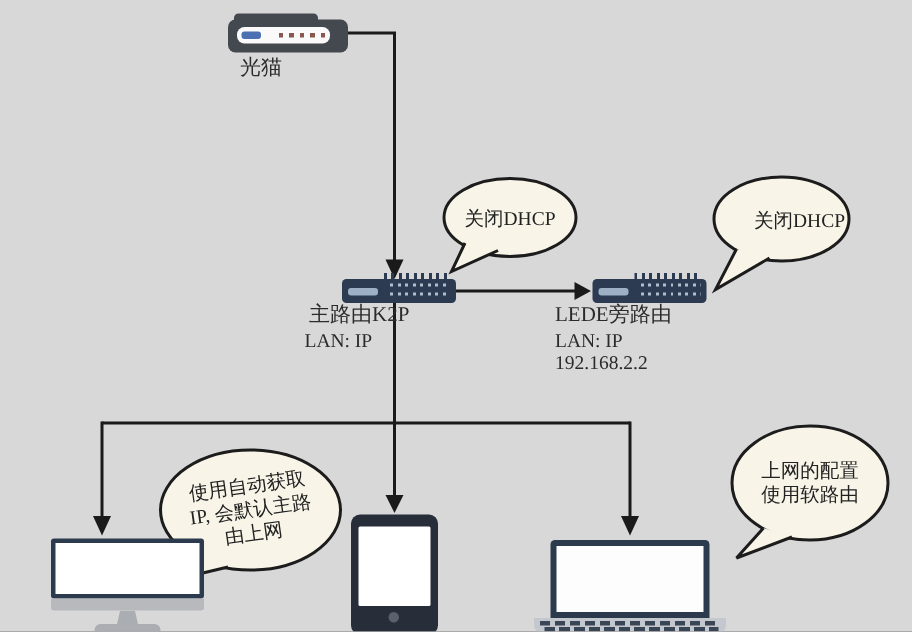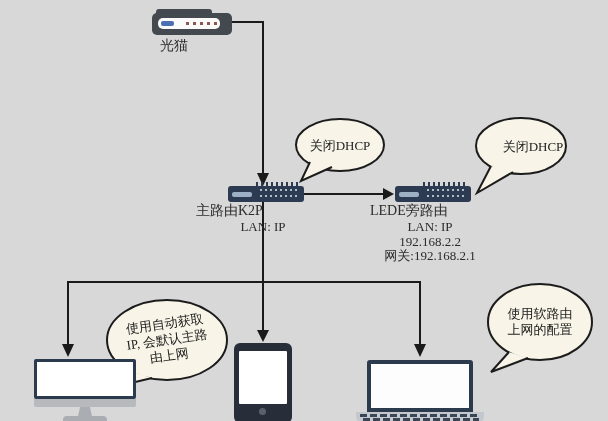--- a/index.html
+++ b/index.html
@@ -6,21 +6,21 @@
   .canvas{
     position:relative;width:608px;height:421px;margin:0 auto;
     background:#d8d8d8;overflow:hidden;
     font-family:"Liberation Serif","DejaVu Serif",serif;
     color:#2b2b2b;
   }
   .abs{position:absolute;}
   svg.overlay{position:absolute;left:0;top:0;width:608px;height:421px;}
   .lbl{position:absolute;font-size:13px;line-height:15px;white-space:nowrap;}
   .dev-name{font-size:14px;}
-  .info{position:absolute;text-align:center;font-size:13px;line-height:14.5px;}
+  .info{position:absolute;text-align:left;font-size:13px;line-height:14.5px;}
   
   .modem-body{position:absolute;left:152px;top:13px;width:80px;height:22px;background:#44484f;border-radius:5px;}
   .modem-tab{position:absolute;left:156px;top:9px;width:56px;height:8px;background:#44484f;border-radius:3px;}
   .modem-strip{position:absolute;left:158px;top:18px;width:62px;height:11px;background:#fafafa;border-radius:5px;}
   .modem-pill{position:absolute;left:161px;top:21px;width:13px;height:5px;background:#4c71b3;border-radius:2px;}
   .modem-dots{position:absolute;left:186px;top:22px;width:32px;height:3px;
     background:repeating-linear-gradient(90deg,#8a564e 0 3px,transparent 3px 7px);}
   
   .router{position:absolute;width:76px;height:16px;background:#2c3a52;border-radius:3px;}
   .router .pins{position:absolute;left:28px;top:-4px;width:44px;height:4px;
@@ -83,38 +83,37 @@
     <div class="lbl dev-name" style="left:160px;top:38px;width:60px;">光猫</div>
   </div>
 
   <div>
     <div class="router" style="left:228px;top:186px;">
       <div class="pins"></div>
       <div class="pill"></div>
       <div class="leds r1"></div>
       <div class="leds r2"></div>
     </div>
-    <div class="lbl dev-name" style="left:196px;top:203px;width:120px;">主路由K2P</div>
+    <div class="lbl dev-name" style="left:206px;top:203px;width:120px;">主路由K2P</div>
     <div class="info" style="left:203px;top:220px;width:120px;">
       <div>LAN: IP</div>
     </div>
   </div>
 
   <div>
     <div class="router" style="left:395px;top:186px;">
       <div class="pins"></div>
       <div class="pill"></div>
       <div class="leds r1"></div>
       <div class="leds r2"></div>
     </div>
     <div class="lbl dev-name" style="left:370px;top:203px;width:120px;">LEDE旁路由</div>
     <div class="info" style="left:370px;top:220px;width:120px;">
       <div>LAN: IP</div>
       <div>192.168.2.2</div>
-      <div>网关:192.168.2.1</div>
     </div>
   </div>
 
   <svg class="abs" style="left:290px;top:112px;" width="100" height="75" viewBox="0 0 100 75">
     <ellipse cx="50" cy="33" rx="44" ry="26" fill="#f8f5e8" stroke="#1c1c1c" stroke-width="2"></ellipse>
     <polygon points="20,50 11,69 42,55" fill="#f8f5e8"></polygon>
     <path d="M20,50 L11,69 L42,55" fill="none" stroke="#1c1c1c" stroke-width="2"></path>
   </svg>
   <div class="bubble-text" style="left:300px;top:138px;width:80px;">关闭DHCP</div>
 
@@ -135,22 +134,22 @@
     <div>IP, 会默认主路</div>
     <div>由上网</div>
   </div>
 
   <svg class="abs" style="left:486px;top:282px;" width="110" height="94" viewBox="0 0 110 94">
     <ellipse cx="54" cy="40" rx="52" ry="38" fill="#f8f5e8" stroke="#1c1c1c" stroke-width="2"></ellipse>
     <polygon points="23,70 5,90 42,76" fill="#f8f5e8"></polygon>
     <path d="M23,70 L5,90 L42,76" fill="none" stroke="#1c1c1c" stroke-width="2"></path>
   </svg>
   <div class="bubble-text" style="left:490px;top:306px;width:100px;">
+    <div>上网的配置</div>
     <div>使用软路由</div>
-    <div>上网的配置</div>
   </div>
 
   <div>
     <div class="mon-frame"></div>
     <div class="mon-screen"></div>
     <div class="mon-bar"></div>
     <div class="mon-neck"></div>
     <div class="mon-base"></div>
   </div>
 

